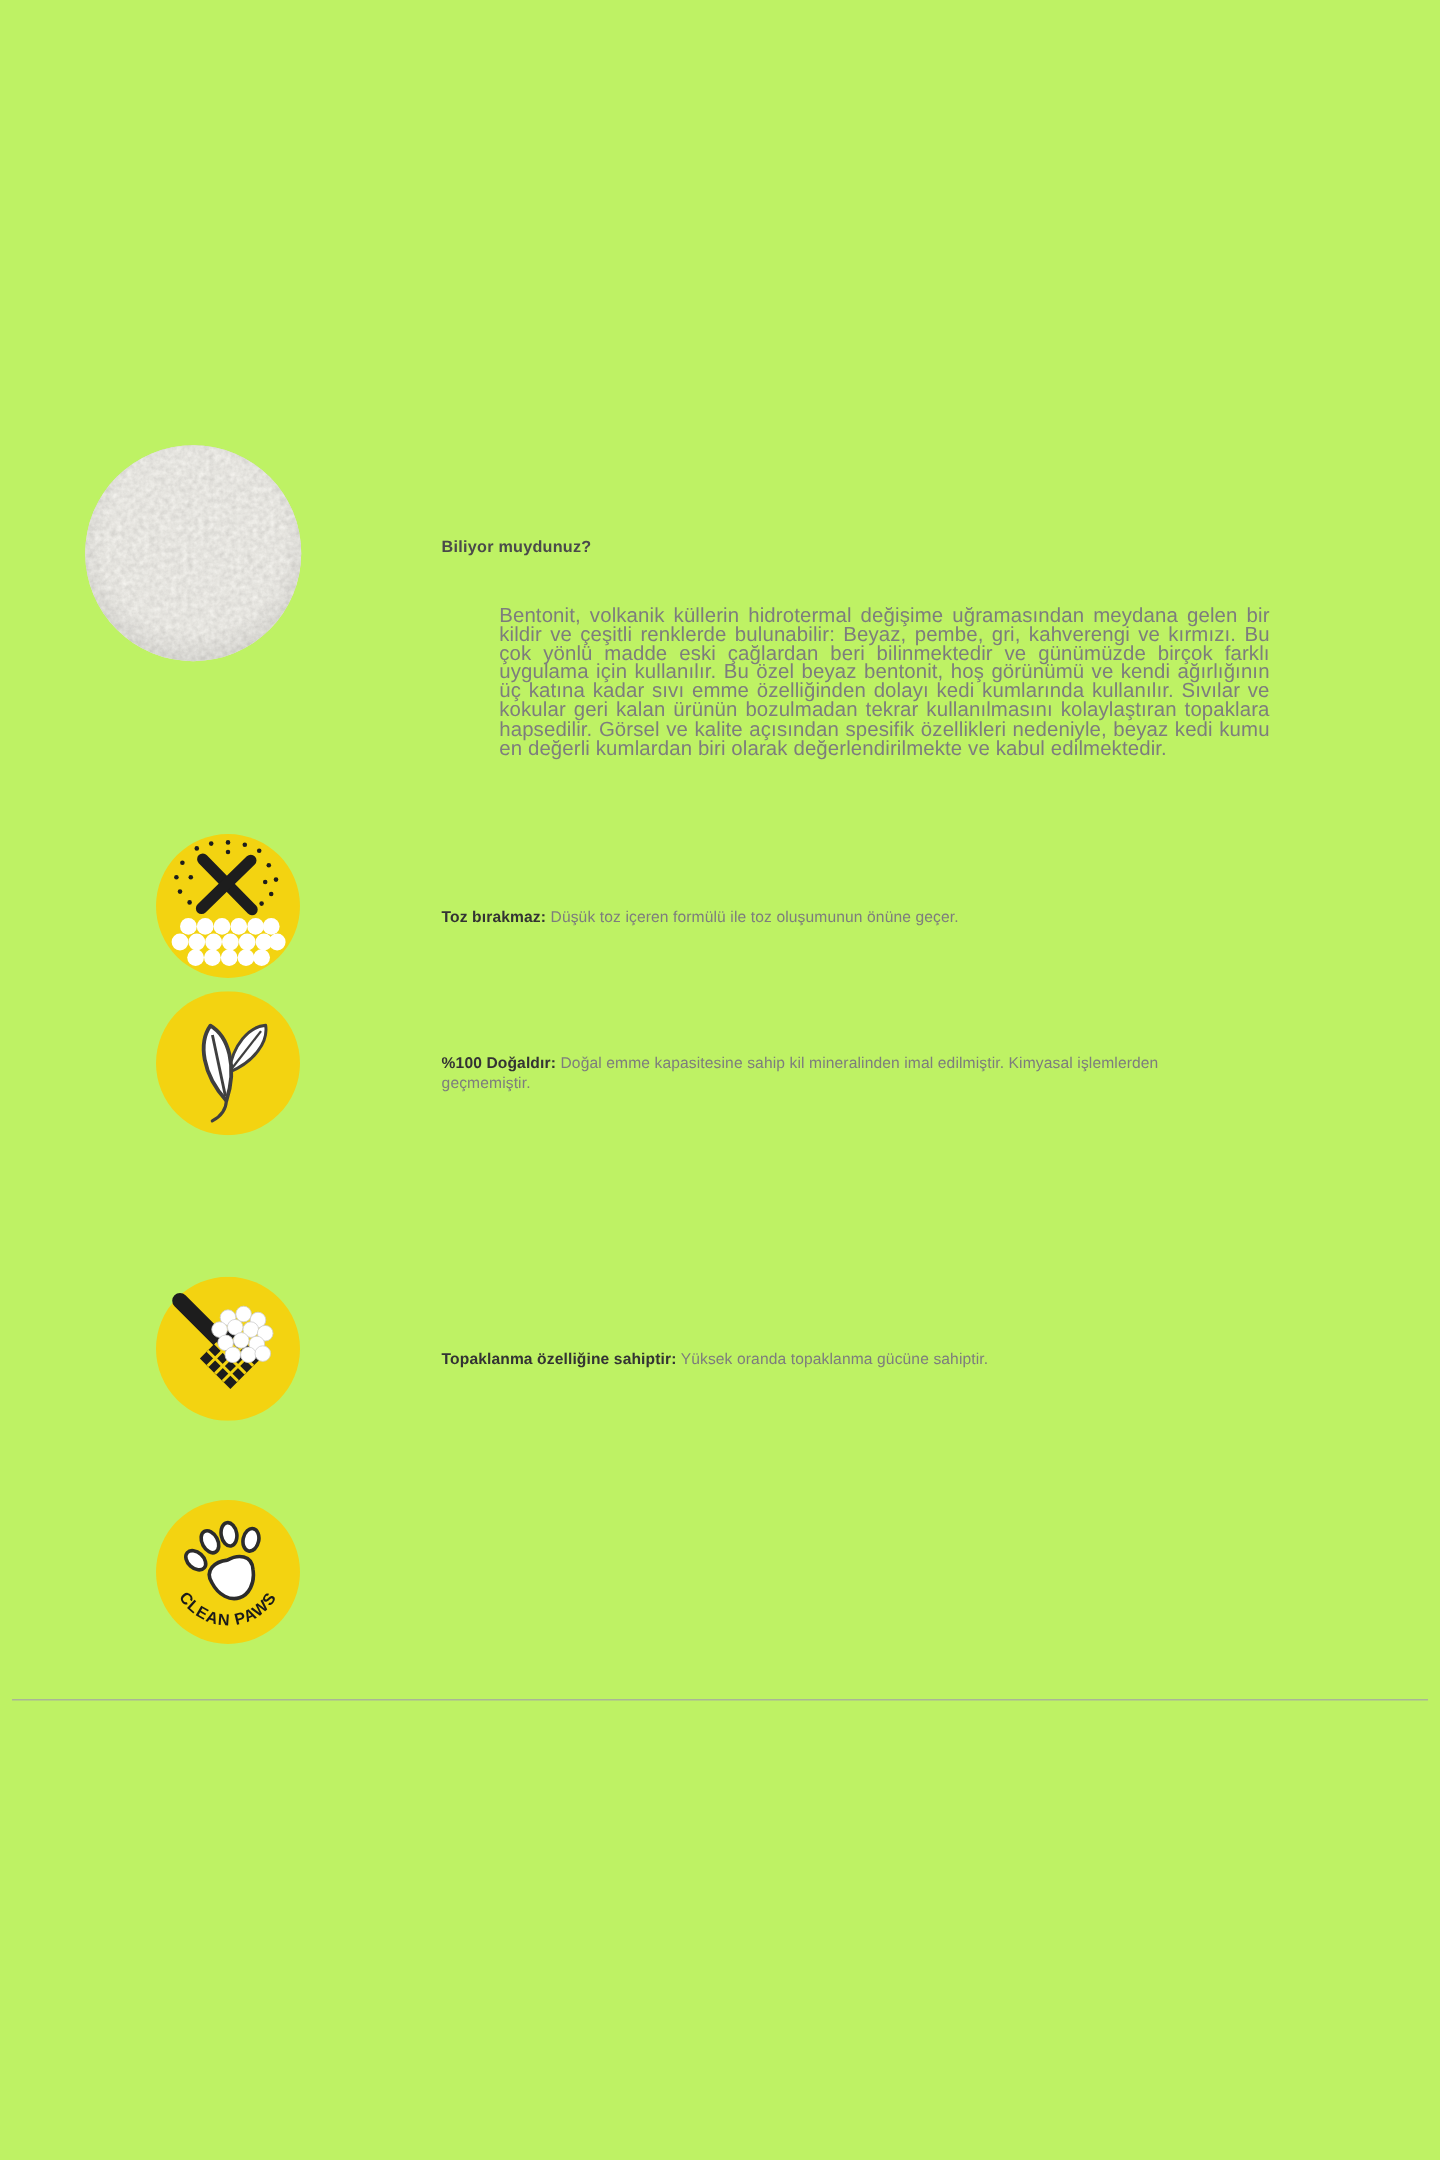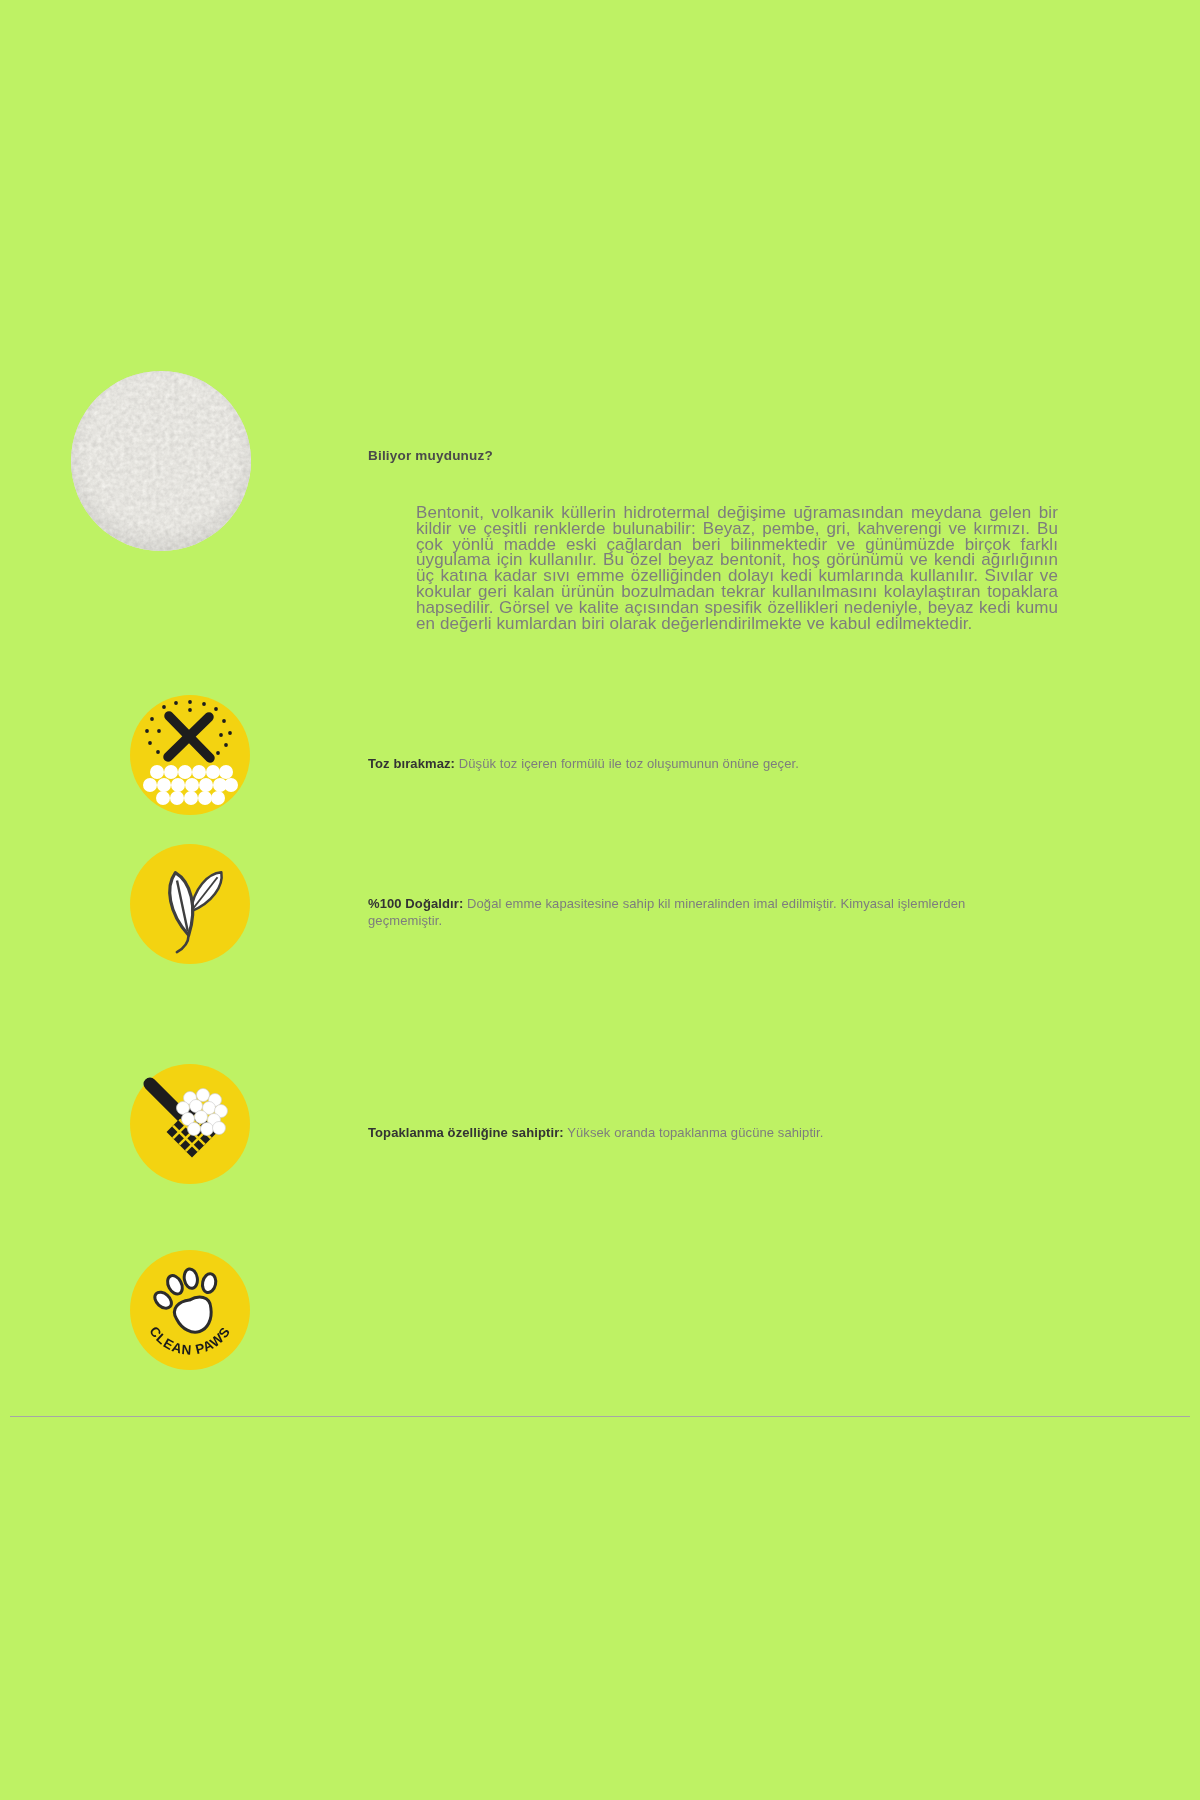--- a/index.html
+++ b/index.html
@@ -128,21 +128,21 @@
           <circle cx="88" cy="103" r="7"></circle>
         </g>
       </svg>
     </div>
     <div class="row-text">
       <p><span class="lbl">Toz bırakmaz:</span>
       <span>Düşük toz içeren formülü ile toz oluşumunun önüne geçer.</span></p>
     </div>
   </div>
 
-  <div class="feature-row" style="top:844px;">
+  <div class="feature-row" style="top:826px;">
     <div class="icon-wrap">
       <svg width="120" height="120" viewBox="0 0 120 120">
         <circle cx="60" cy="60" r="60" class="fill-accent"></circle>
         <g transform="translate(76,48) rotate(38) scale(0.78)" fill="#ffffff" stroke="#3f3f3f" stroke-width="3.2" stroke-linejoin="round">
           <path d="M0,-32 C13,-20 15,6 0,32 C-15,6 -13,-20 0,-32 Z"></path>
           <line x1="0" y1="-24" x2="0" y2="28" stroke-width="2.4"></line>
         </g>
         <g transform="translate(52,60) rotate(-12)" fill="#ffffff" stroke="#3f3f3f" stroke-width="3.2" stroke-linejoin="round">
           <path d="M0,-32 C13,-20 15,6 0,32 C-15,6 -13,-20 0,-32 Z"></path>
           <line x1="0" y1="-24" x2="0" y2="28" stroke-width="2.4"></line>

